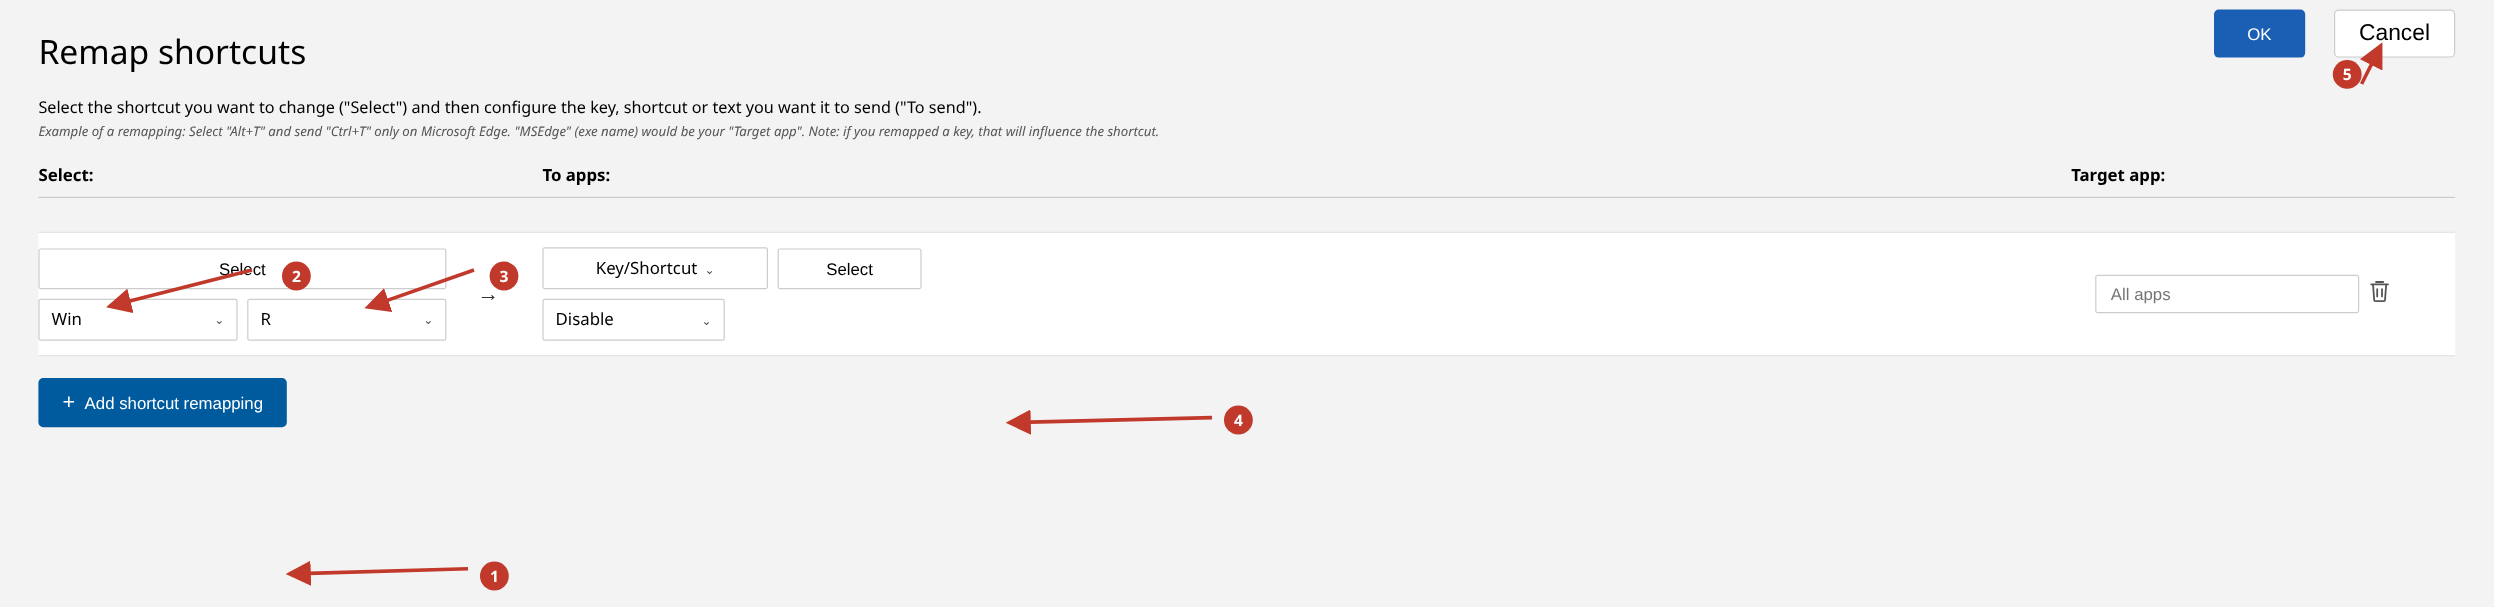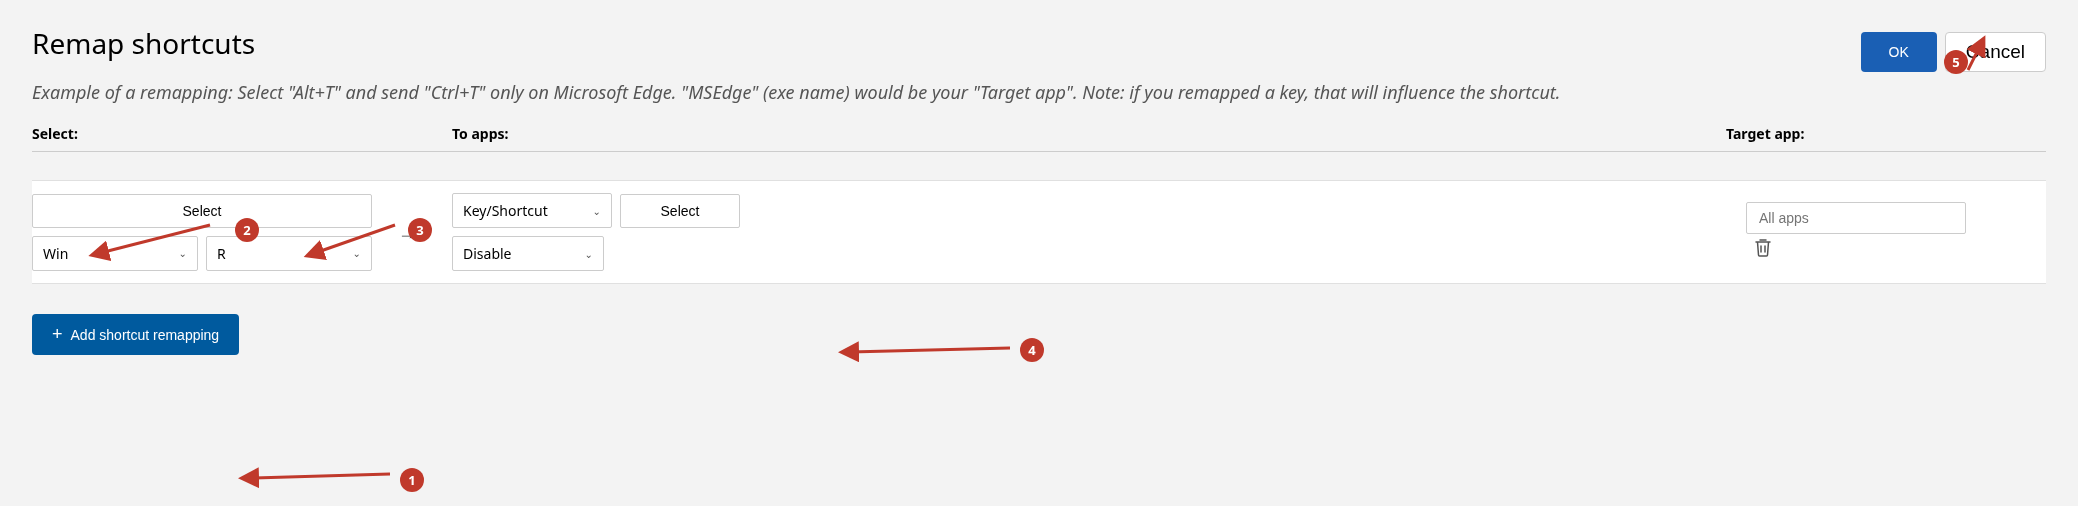--- a/index.html
+++ b/index.html
@@ -22,21 +22,21 @@
       margin-bottom: 20px;
     }
 
     .description-line1 {
       font-size: 13.5px;
       color: #000;
       margin-bottom: 4px;
     }
 
     .description-line2 {
-      font-size: 18px;
+      font-size: 11px;
       color: #555;
       font-style: italic;
     }
 
     .header-row {
       display: flex;
       align-items: flex-end;
       gap: 0;
       margin-bottom: 28px;
       border-bottom: 1px solid #ccc;
@@ -66,21 +66,21 @@
       font-weight: 700;
       font-size: 14px;
       width: 320px;
       flex-shrink: 0;
     }
 
     .controls-row {
       display: flex;
       align-items: center;
       gap: 0;
-      margin-bottom: 30px;
+      margin-bottom: 18px;
       padding: 10px 0;
       background: #fff;
       border-bottom: 1px solid #e0e0e0;
       border-top: 1px solid #e0e0e0;
       padding: 12px 0;
     }
 
     .select-section {
       display: flex;
       flex-direction: column;
@@ -146,28 +146,28 @@
 
     .tosend-top-row {
       display: flex;
       gap: 8px;
       align-items: center;
     }
 
     .tosend-dropdown {
       display: flex;
       align-items: center;
-      justify-content: space-between;
+      justify-content: center;
       border: 1px solid #ccc;
       background: #fff;
       padding: 7px 10px;
       font-size: 14px;
       cursor: pointer;
       border-radius: 2px;
-      width: 160px;
+      width: 188px;
     }
 
     .tosend-select-btn {
       border: 1px solid #ccc;
       background: #fff;
       padding: 8px 16px;
       font-size: 14px;
       cursor: pointer;
       border-radius: 2px;
       min-width: 120px;
@@ -190,21 +190,20 @@
       border-radius: 2px;
       width: 152px;
     }
 
     .targetapp-section {
       width: 320px;
       flex-shrink: 0;
       display: flex;
       align-items: flex-start;
       padding-left: 20px;
-      flex-direction: column;
     }
 
     .allapps-input {
       border: 1px solid #ccc;
       background: #fff;
       padding: 7px 12px;
       font-size: 14px;
       border-radius: 2px;
       width: 220px;
       color: #555;
@@ -231,24 +230,24 @@
       border: none;
       border-radius: 4px;
       padding: 10px 20px;
       font-size: 14px;
       cursor: pointer;
       font-weight: 500;
     }
 
     .top-right-buttons {
       position: absolute;
-      top: 32px;
+      top: 8px;
       right: 32px;
       display: flex;
-      gap: 8px;
+      gap: 24px;
     }
 
     .ok-btn {
       background: #1a5fb4;
       color: #fff;
       border: none;
       border-radius: 4px;
       padding: 8px 28px;
       font-size: 14px;
       cursor: pointer;
@@ -303,20 +302,21 @@
     <marker id="ah5" markerWidth="7" markerHeight="7" refX="3" refY="3.5" orient="auto">
       <polygon points="0 0, 7 3.5, 0 7" fill="#c0392b"></polygon>
     </marker>
   </defs>
   <line x1="60" y1="42" x2="72" y2="18" stroke="#c0392b" stroke-width="3" marker-end="url(#ah5)"></line>
 </svg>
 
 <h1 class="page-title">Remap shortcuts</h1>
 
 <div class="description-area">
+  <p class="description-line1">Select the shortcut you want to change ("Select") and then configure the key, shortcut or text you want it to send ("To send").</p>
   <p class="description-line2">Example of a remapping: Select "Alt+T" and send "Ctrl+T" only on Microsoft Edge. "MSEdge" (exe name) would be your "Target app". Note: if you remapped a key, that will influence the shortcut.</p>
 </div>
 
 <div class="header-row">
   <div class="col-select-label">Select:</div>
   <div class="col-arrow-spacer"></div>
   <div class="col-tosend-label">To apps:</div>
   <div class="col-targetapp-label">Target app:</div>
 </div>
 

